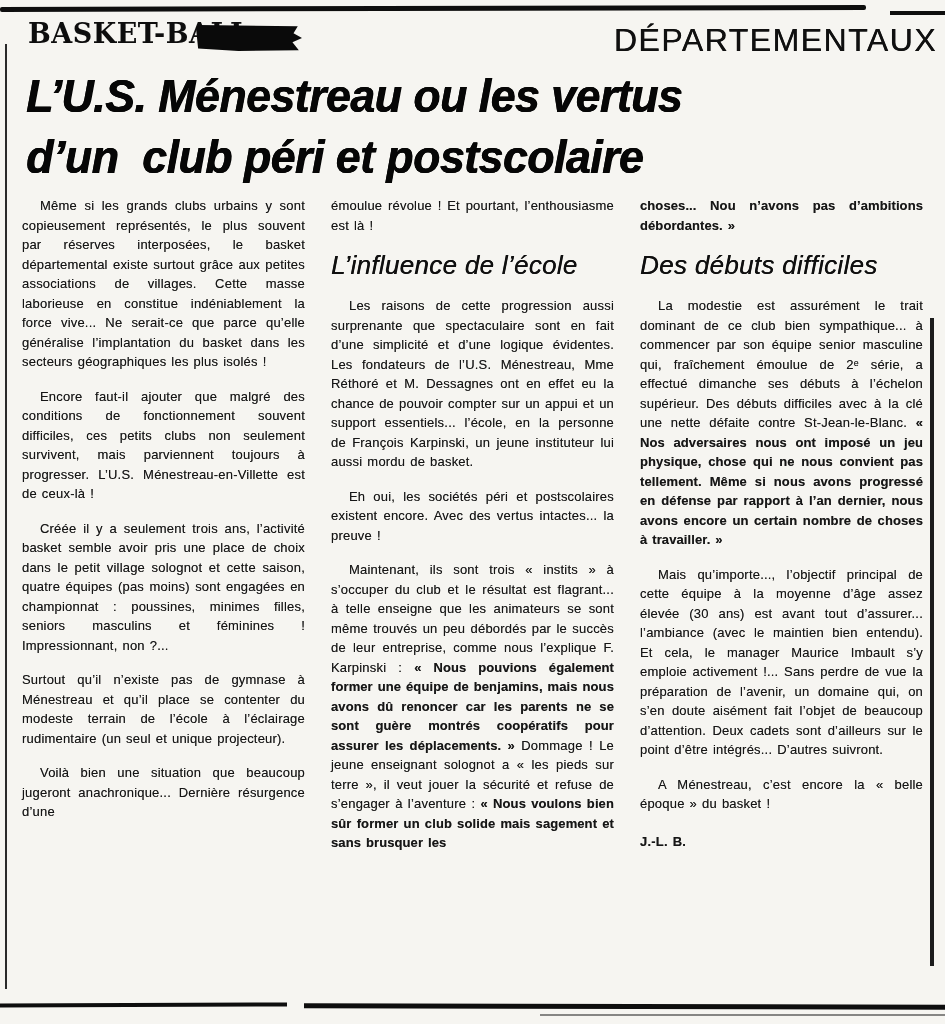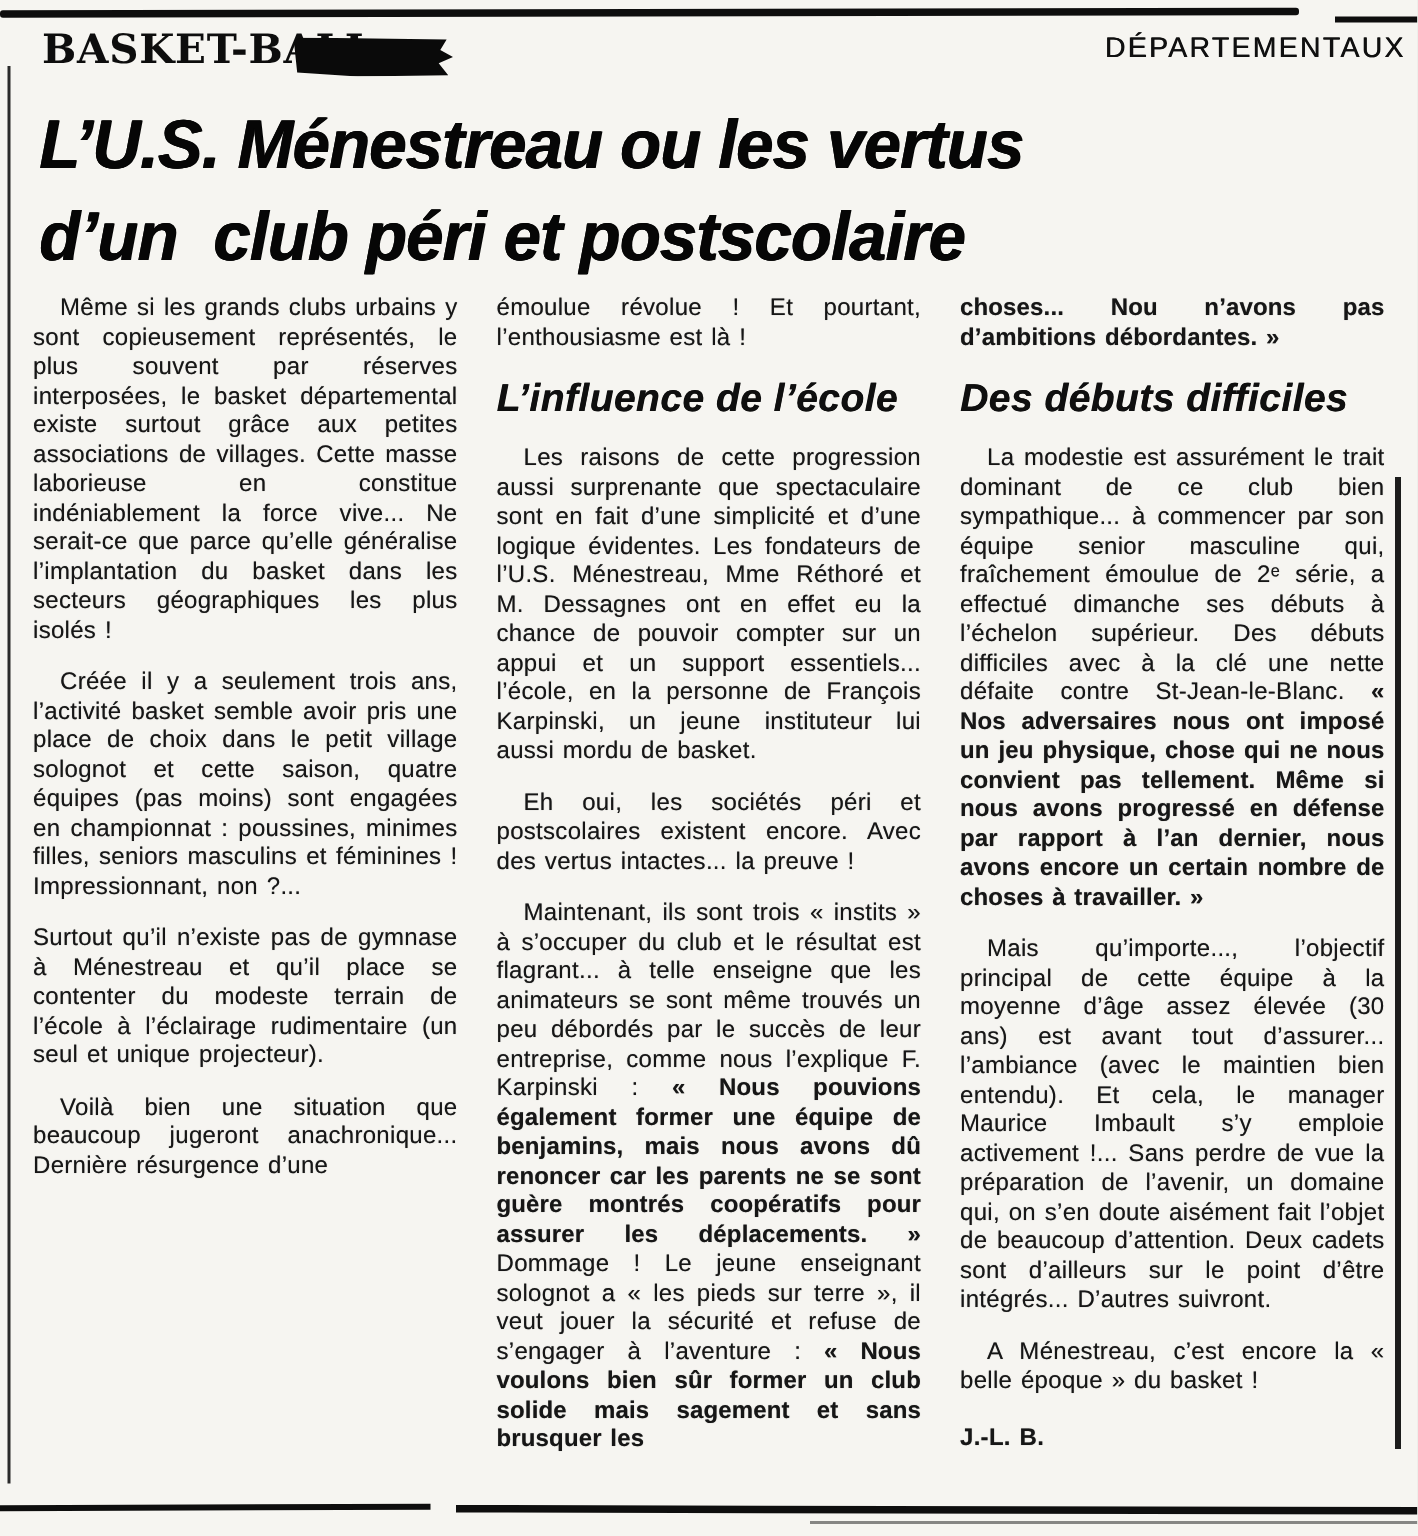--- a/index.html
+++ b/index.html
@@ -23,52 +23,52 @@
     position:absolute;left:28px;top:18px;
     font-family:"DejaVu Serif","Liberation Serif",serif;
     font-weight:700;font-size:27px;letter-spacing:.5px;color:#0d0d0d;
   }
   .blob{
     position:absolute;left:196px;top:25px;width:106px;height:26px;background:#0a0a0a;
     clip-path:polygon(0 12%,3% 0,96% 5%,92% 32%,100% 50%,91% 66%,97% 97%,40% 100%,2% 90%);
   }
   .section-label{
     position:absolute;right:8px;top:22px;
-    font-size:19px;font-weight:400;letter-spacing:1.5px;color:#101010;
+    font-size:32px;font-weight:400;letter-spacing:1.5px;color:#101010;
     text-shadow:.4px 0 currentColor;
   }
   
   .headline{
     position:absolute;left:26px;top:66px;margin:0;
     font-style:italic;font-weight:700;font-size:46px;line-height:61px;
     letter-spacing:-.5px;color:#060606;
     text-shadow:.7px 0 currentColor, 0 .3px currentColor;
     transform:scaleX(.97);transform-origin:left top;
     white-space:pre-wrap;
   }
   .headline span{display:block;}
   
   .cols{
     position:absolute;left:22px;top:196px;width:901px;
     display:flex;gap:26px;
   }
   .col{flex:1 1 0;min-width:0;}
   .col p{
     margin:0 0 15px 0;
-    font-size:16px;line-height:19.5px;
+    font-size:13px;line-height:19.5px;
     text-align:justify;
     letter-spacing:.2px;word-spacing:1.2px;
     color:#161616;
     text-shadow:0 0 .5px rgba(25,25,25,.55);
   }
   .ind{text-indent:18px;}
   .run-bold{font-weight:700;letter-spacing:.1px;}
   .col h2{
     margin:4px 0 16px 0;
-    font-style:italic;font-weight:700;
+    font-style:italic;font-weight:400;
     font-size:26px;line-height:30px;letter-spacing:.3px;color:#0f0f0f;
     text-shadow:.3px 0 currentColor;
   }
   .sig{
     text-align:right;padding-right:44px;
     font-weight:700;font-size:17.5px;margin-top:18px !important;
     letter-spacing:.6px;
   }
 </style>
 </head>
@@ -87,20 +87,21 @@
   <div class="kicker">BASKET-BALL</div>
   <div class="blob"></div>
   <div class="section-label">DÉPARTEMENTAUX</div>
 
   <h1 class="headline"><span>L’U.S. Ménestreau ou les vertus</span><span>d’un  club péri et postscolaire</span></h1>
 
   <main class="cols">
 
     <section class="col">
       <p class="ind"><span>Même si les grands clubs urbains y sont copieusement représentés, le plus souvent par réserves interposées, le basket départemental existe surtout grâce aux petites associations de villages. Cette masse laborieuse en constitue indéniablement la force vive... Ne serait-ce que parce qu’elle généralise l’implantation du basket dans les secteurs géographiques les plus isolés !</span></p>
+      <p class="ind"><span>Encore faut-il ajouter que malgré des conditions de fonctionnement souvent difficiles, ces petits clubs non seulement survivent, mais parviennent toujours à progresser. L’U.S. Ménestreau-en-Villette est de ceux-là !</span></p>
       <p class="ind"><span>Créée il y a seulement trois ans, l’activité basket semble avoir pris une place de choix dans le petit village solognot et cette saison, quatre équipes (pas moins) sont engagées en championnat : poussines, minimes filles, seniors masculins et féminines ! Impressionnant, non ?...</span></p>
       <p><span>Surtout qu’il n’existe pas de gymnase à Ménestreau et qu’il place se contenter du modeste terrain de l’école à l’éclairage rudimentaire (un seul et unique projecteur).</span></p>
       <p class="ind"><span>Voilà bien une situation que beaucoup jugeront anachronique... Dernière résurgence d’une</span></p>
     </section>
 
     <section class="col">
       <p><span>émoulue révolue ! Et pourtant, l’enthousiasme est là !</span></p>
       <h2>L’influence de l’école</h2>
       <p class="ind"><span>Les raisons de cette progression aussi surprenante que spectaculaire sont en fait d’une simplicité et d’une logique évidentes. Les fondateurs de l’U.S. Ménestreau, Mme Réthoré et M. Dessagnes ont en effet eu la chance de pouvoir compter sur un appui et un support essentiels... l’école, en la personne de François Karpinski, un jeune instituteur lui aussi mordu de basket.</span></p>
       <p class="ind"><span>Eh oui, les sociétés péri et postscolaires existent encore. Avec des vertus intactes... la preuve !</span></p>

